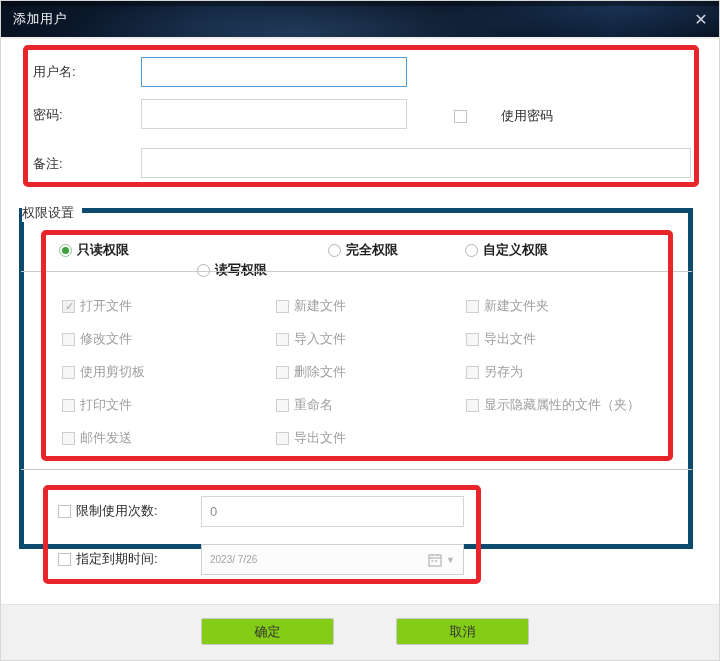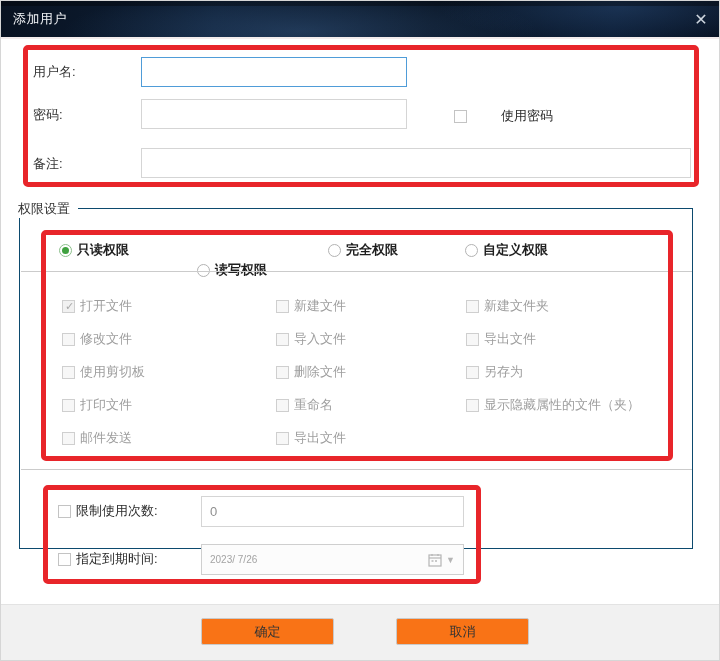--- a/index.html
+++ b/index.html
@@ -68,21 +68,21 @@
   .radio.selected::after {
     content:""; position:absolute; left:2px; top:2px; width:7px; height:7px;
     border-radius:50%; background:#3fa13f;
   }
   .inline-item { position:absolute; display:flex; align-items:center; gap:5px; }
   .inline-item .txt-dark { font-size:13px; color:#2b2b2b; }
   .radio-item .txt-dark { font-weight:600; color:#1e1e1e;font-family:Liberation Serif, serif; }
   
   .groupbox {
     position:absolute; left:18px; top:207px; width:674px; height:341px;
-    border:1px solid #0c4a6e;
+    border:5px solid #0c4a6e;
   }
   .groupbox .legend {
     position:absolute; left:-2px; top:-9px; background:#fff; padding:0 8px 0 0;
     font-size:13px; color:#333;
   }
   .divider { position:absolute; height:1px; background:#cbcbcb; }
   #divider-radios { left:20px; top:270px; width:671px; }
   #divider-grid   { left:20px; top:468px; width:671px; }
   
   .perm-grid {
@@ -103,21 +103,21 @@
   .date-field .date-text { font-size:10px; color:#a3a3a3; flex:1; }
   .date-field .cal-icon { width:14px; height:14px; margin-right:4px; }
   .date-field .drop-arrow { font-size:9px; color:#b5b5b5; }
   
   .footer {
     position:absolute; left:0; top:603px; width:720px; height:58px;
     background:#f1f1f1; border-top:1px solid #e3e3e3;
   }
   .btn {
     position:absolute; top:13px; width:133px; height:27px;
-    background:#f97316; border:1px solid #c9c9c9; border-radius:2px;
+    background:#84cc16; border:1px solid #c9c9c9; border-radius:2px;
     font-family:Liberation Mono, monospace; font-size:13px; color:#333; cursor:pointer;
   }
   #btn-ok { left:200px; }
   #btn-cancel { left:395px; }
 </style>
 </head>
 <body>
 
 <div class="window">
 

